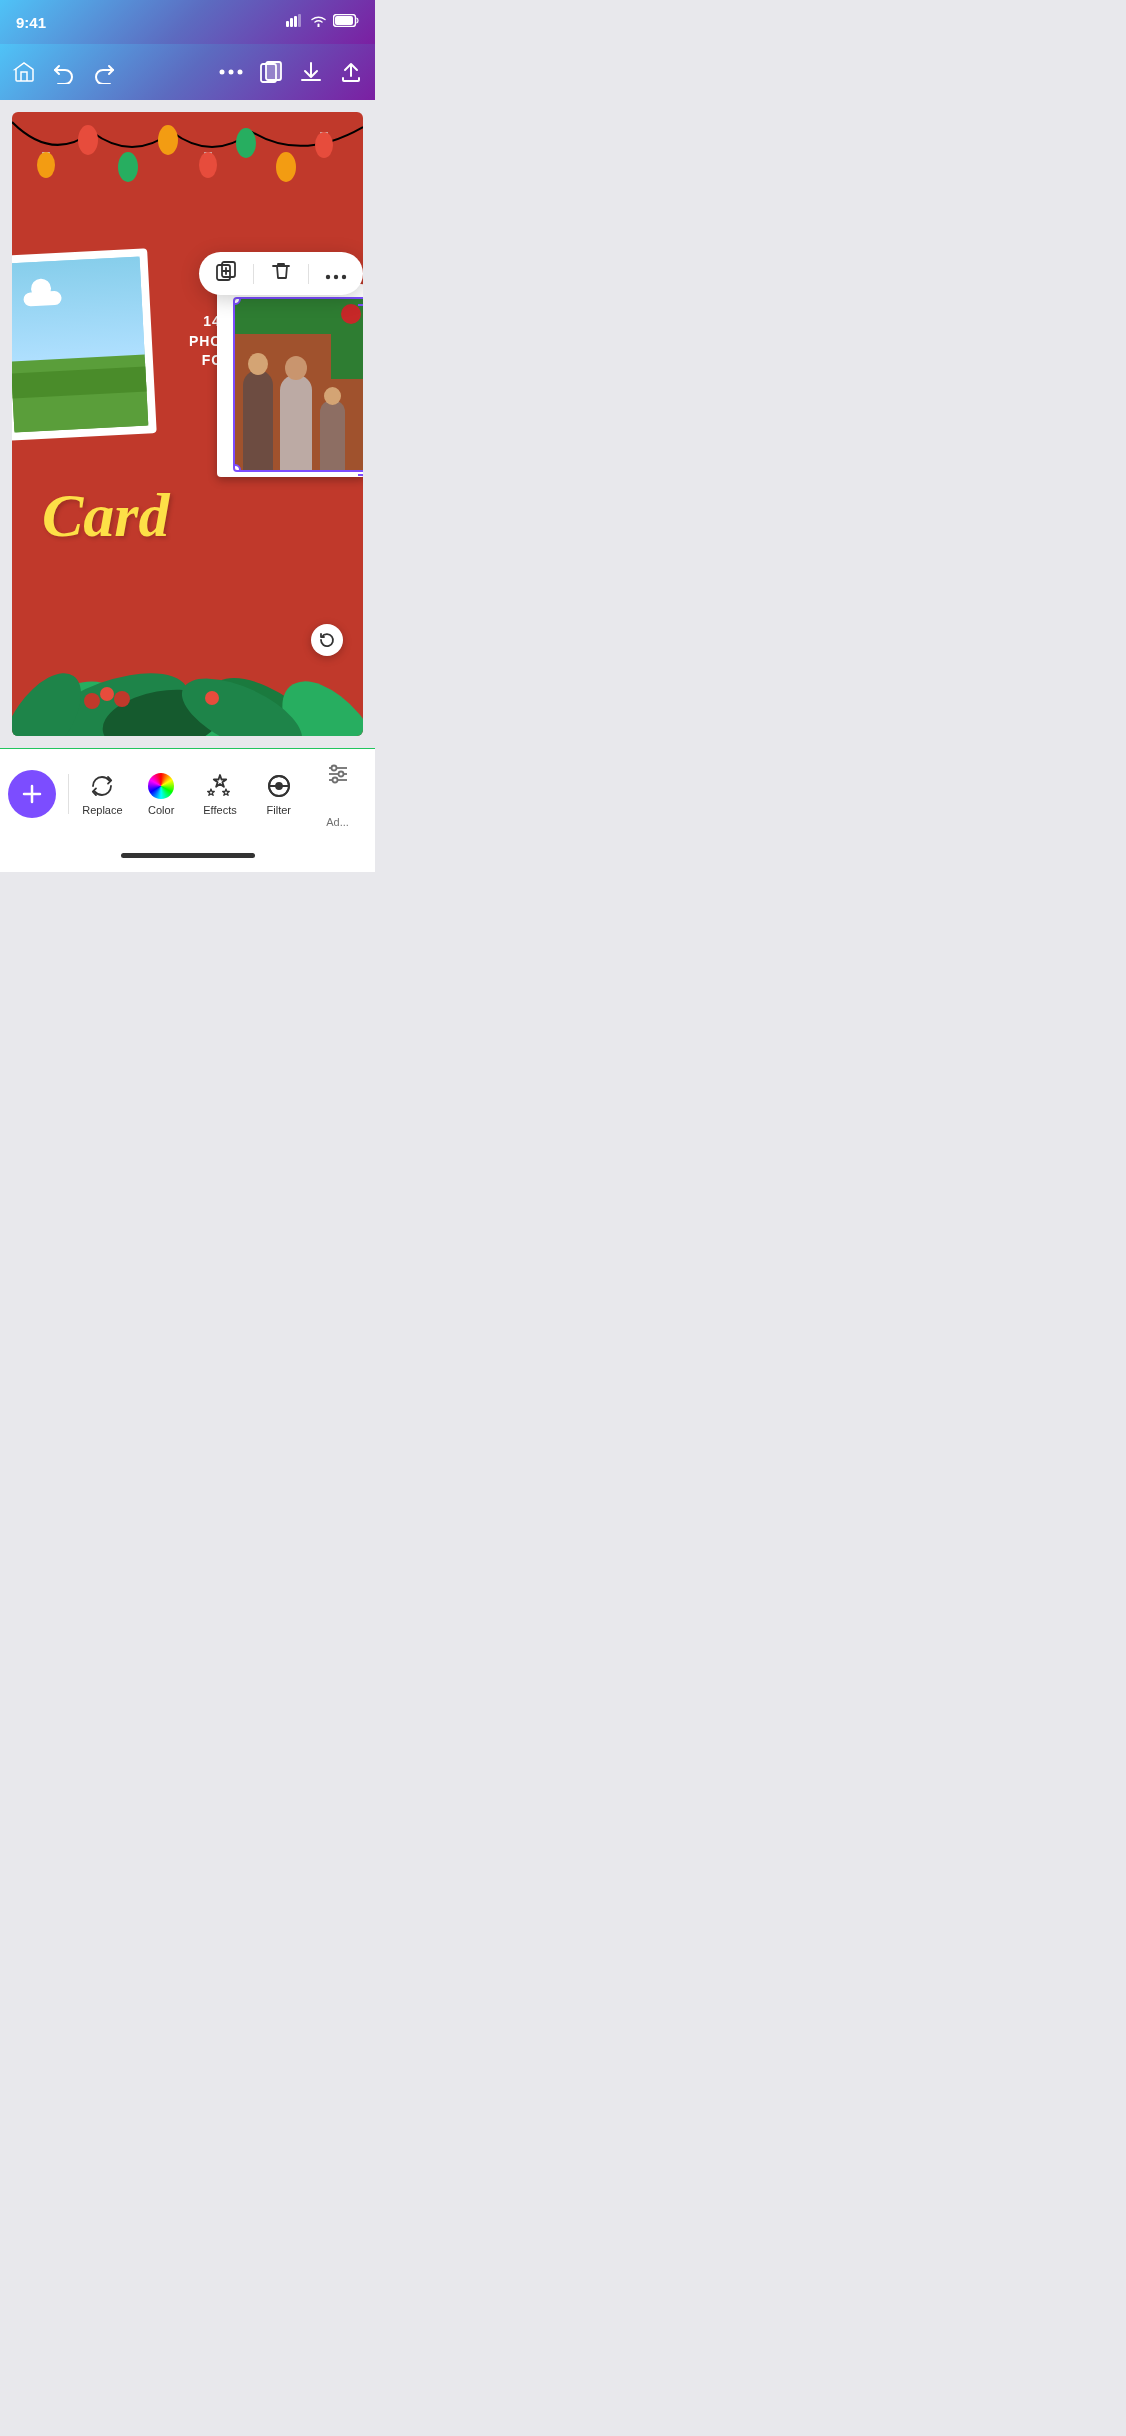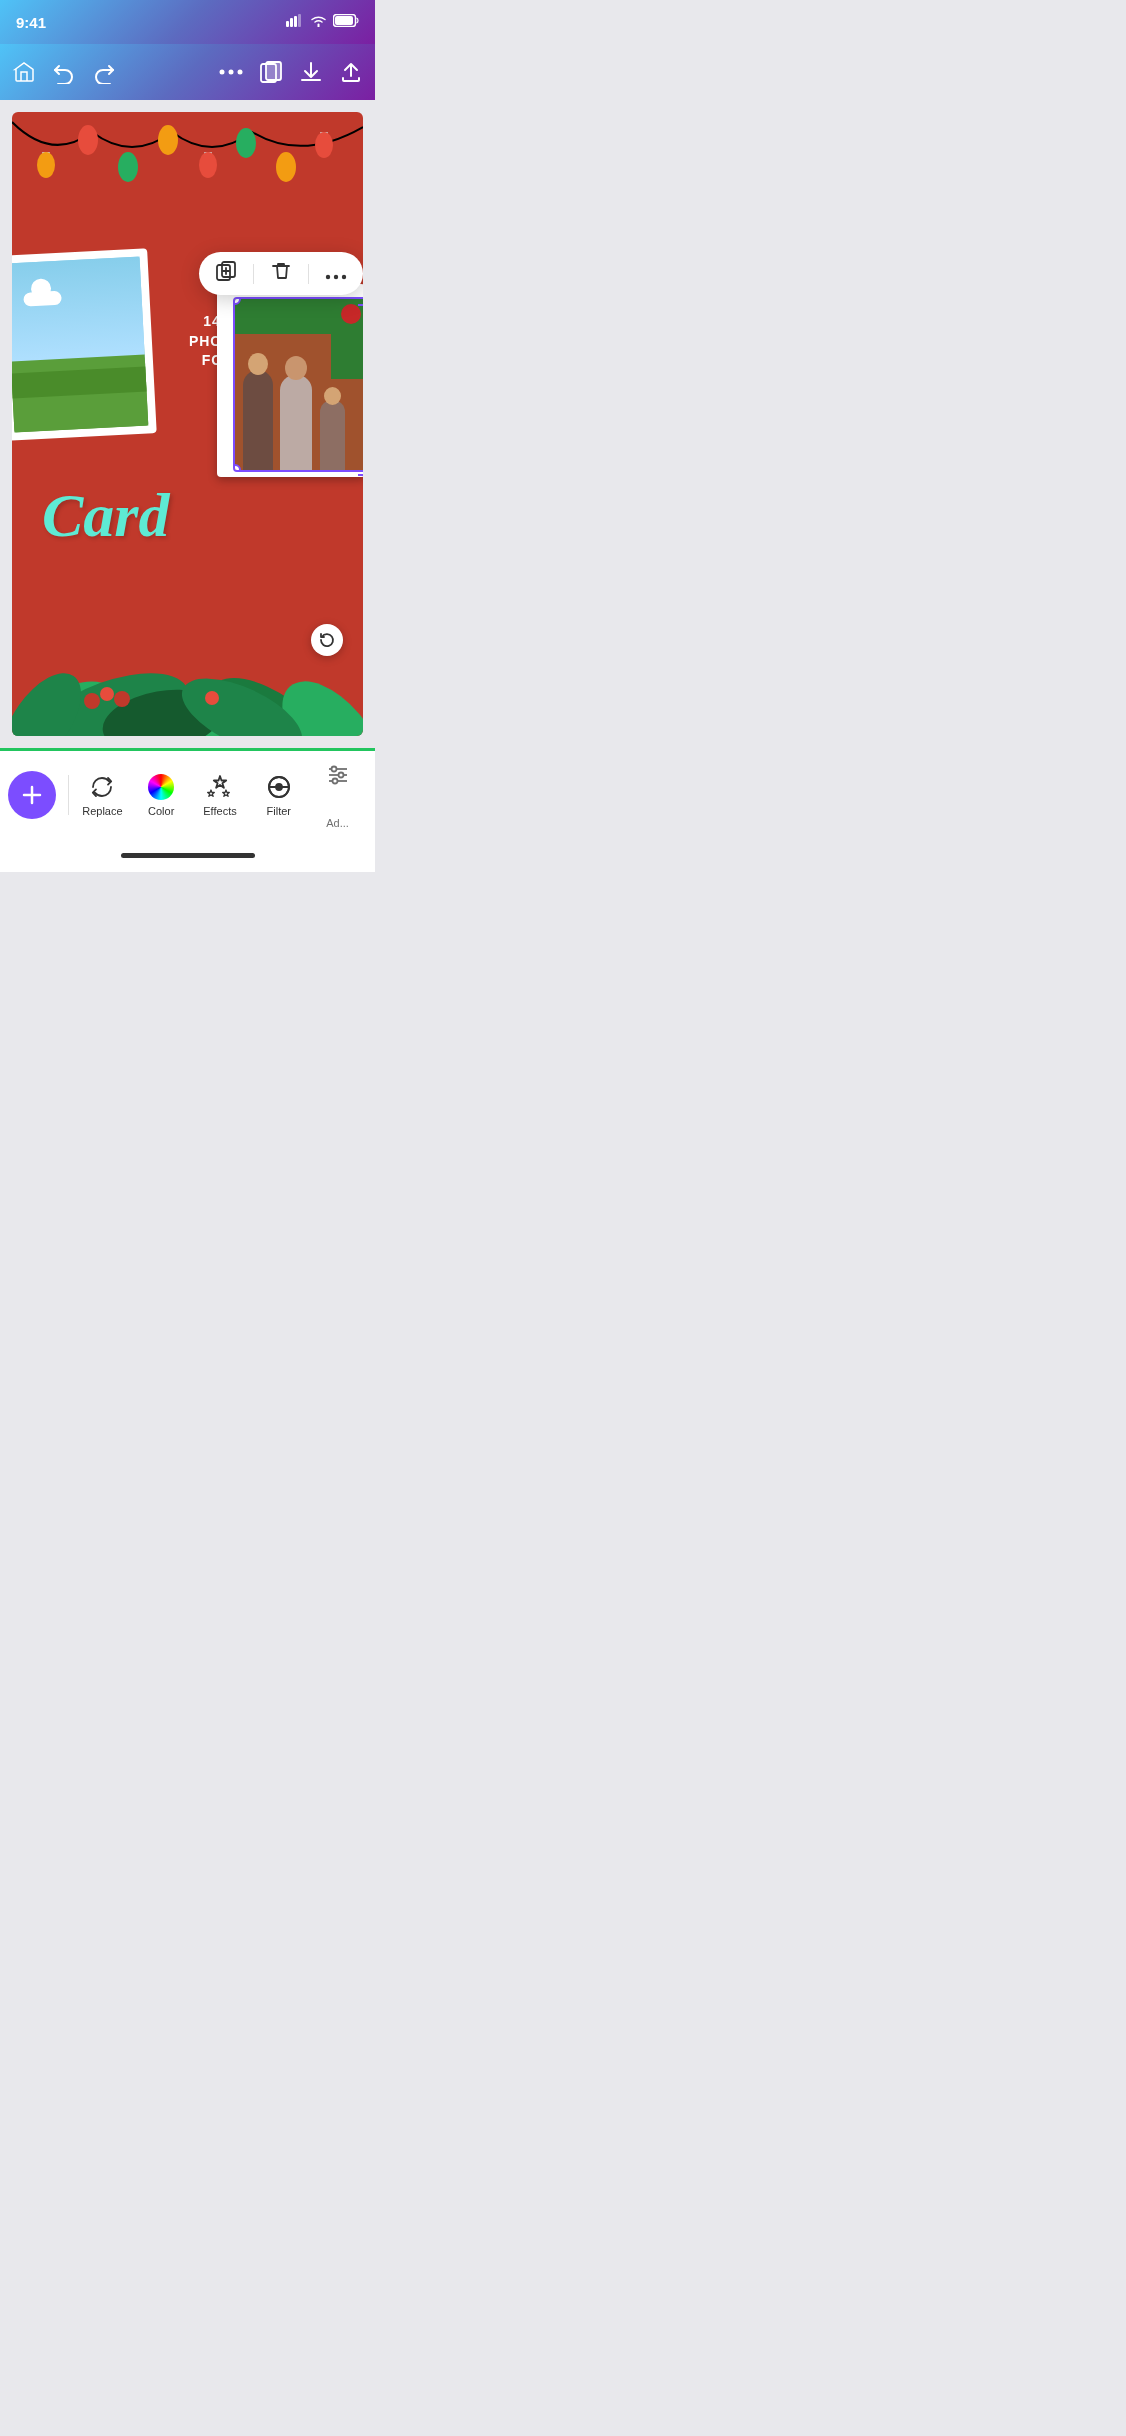--- a/index.html
+++ b/index.html
@@ -193,21 +193,21 @@
     }
 
     
     .bottom-toolbar {
       background: white;
       height: 90px;
       display: flex;
       align-items: center;
       padding: 0 8px;
       position: relative;
-      border-top: 3px solid #22c55e;
+      border-top: 1px solid #22c55e;
     }
 
     .add-button {
       width: 48px;
       height: 48px;
       background: #7c4dff;
       border-radius: 50%;
       display: flex;
       align-items: center;
       justify-content: center;
@@ -447,21 +447,21 @@
         <div style="position:absolute;bottom:65px;left:89px;width:17px;height:18px;background:#d4a474;border-radius:50%;"></div>
       </div>
 
       <div class="handle handle-tl"></div>
       <div class="handle handle-bl"></div>
     </div>
 
     <div style="position:absolute;top:192px;right:0;width:5px;height:2px;background:#7c4dff;"></div>
     <div style="position:absolute;top:362px;right:0;width:5px;height:2px;background:#7c4dff;"></div>
 
-    <div style="position:absolute;bottom:190px;left:30px;right:0;color:#5eead4;font-size:62px;font-weight:900;font-style:italic;font-family:Georgia,serif;line-height:1;text-shadow:2px 2px 4px rgba(0,0,0,0.2);">
+    <div style="position:absolute;bottom:190px;left:30px;right:0;color:#fde047;font-size:62px;font-weight:900;font-style:italic;font-family:Georgia,serif;line-height:1;text-shadow:2px 2px 4px rgba(0,0,0,0.2);">
       <span>Card</span>
     </div>
 
     <div class="leaves-bottom">
       <svg class="leaves-svg" viewBox="0 0 351 200" preserveAspectRatio="none">
 
         <ellipse cx="50" cy="200" rx="70" ry="40" fill="#27ae60" transform="rotate(-40 50 200)"></ellipse>
         <ellipse cx="100" cy="180" rx="80" ry="35" fill="#1e8449" transform="rotate(-20 100 180)"></ellipse>
         <ellipse cx="180" cy="200" rx="75" ry="38" fill="#27ae60" transform="rotate(15 180 200)"></ellipse>
         <ellipse cx="260" cy="190" rx="70" ry="32" fill="#1a7a3e" transform="rotate(35 260 190)"></ellipse>

